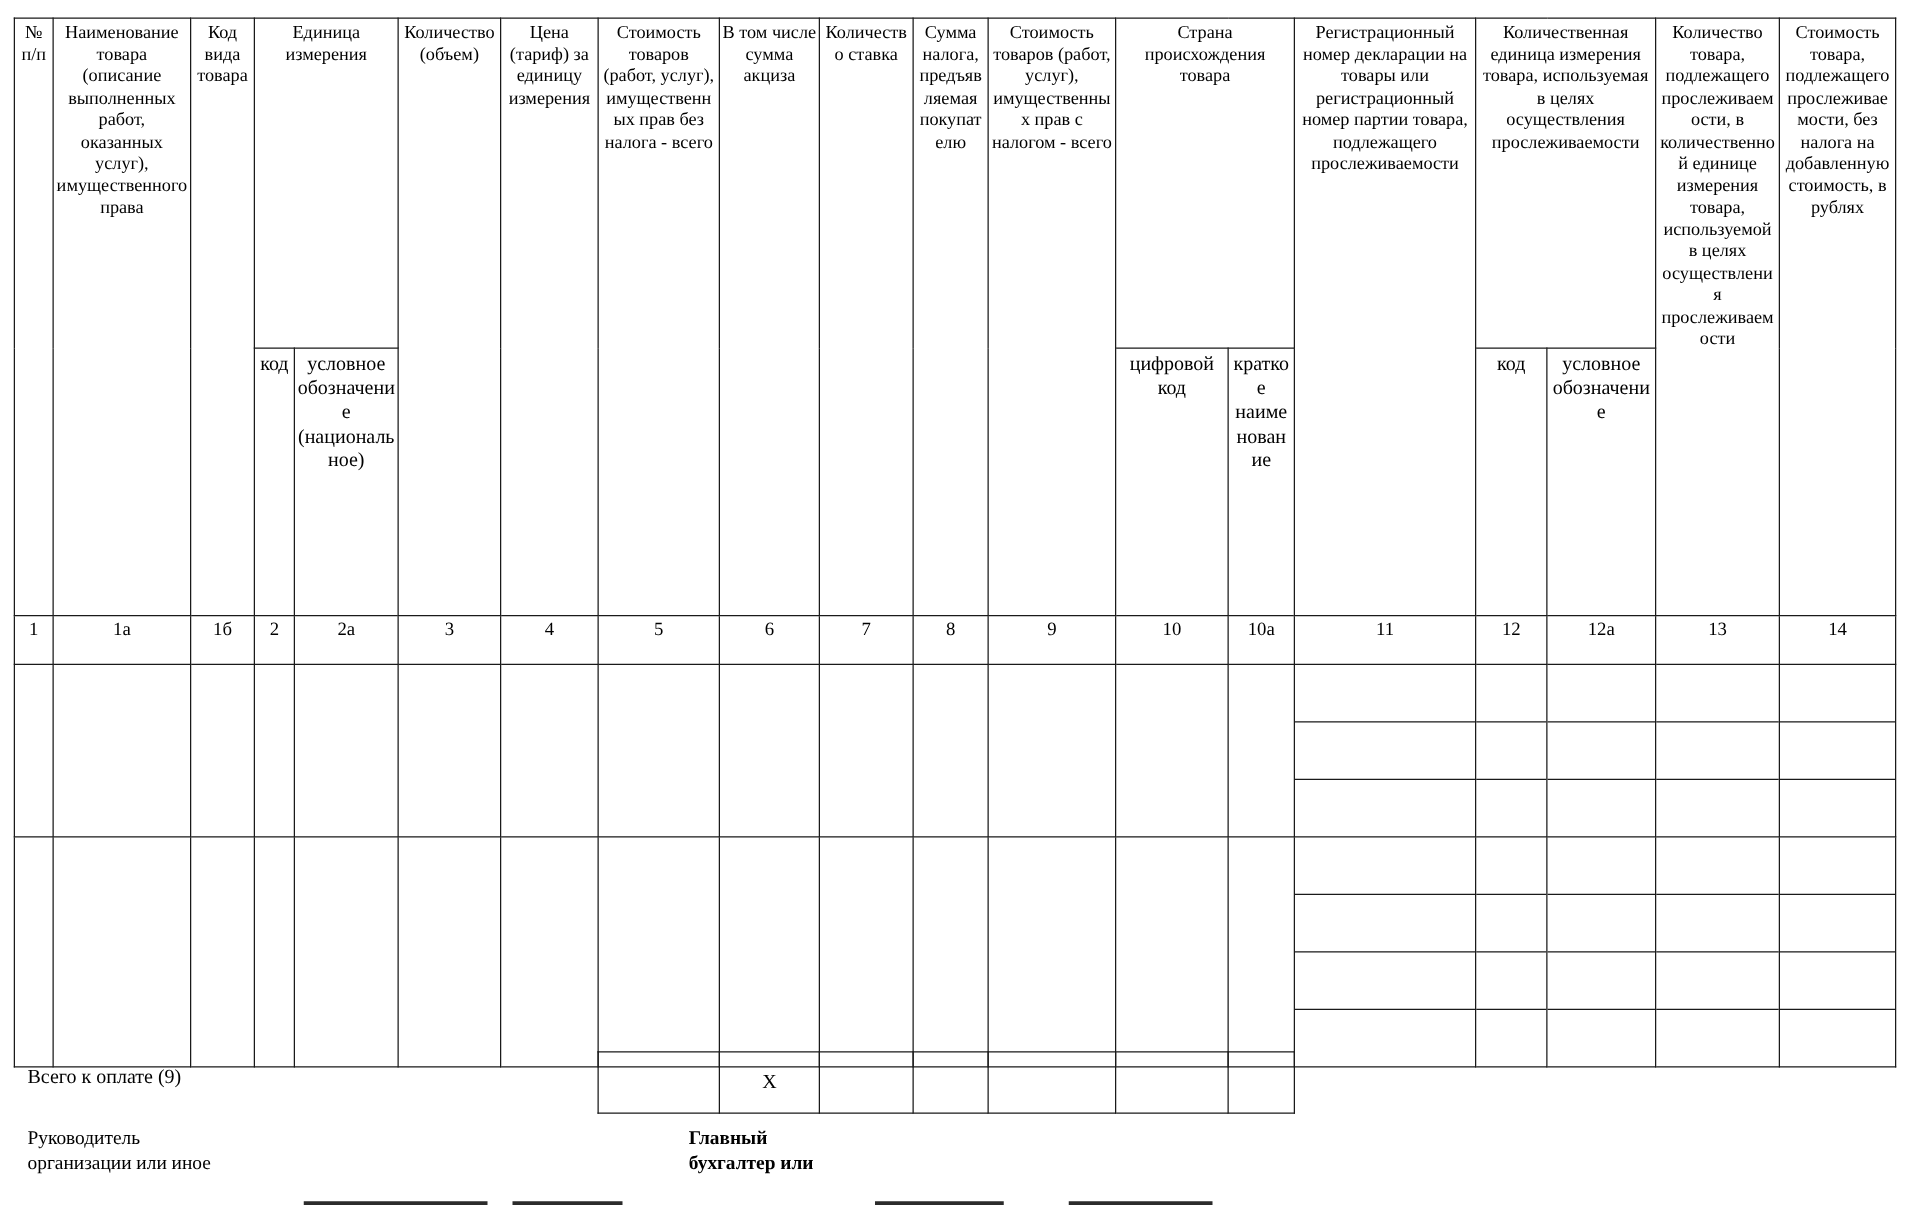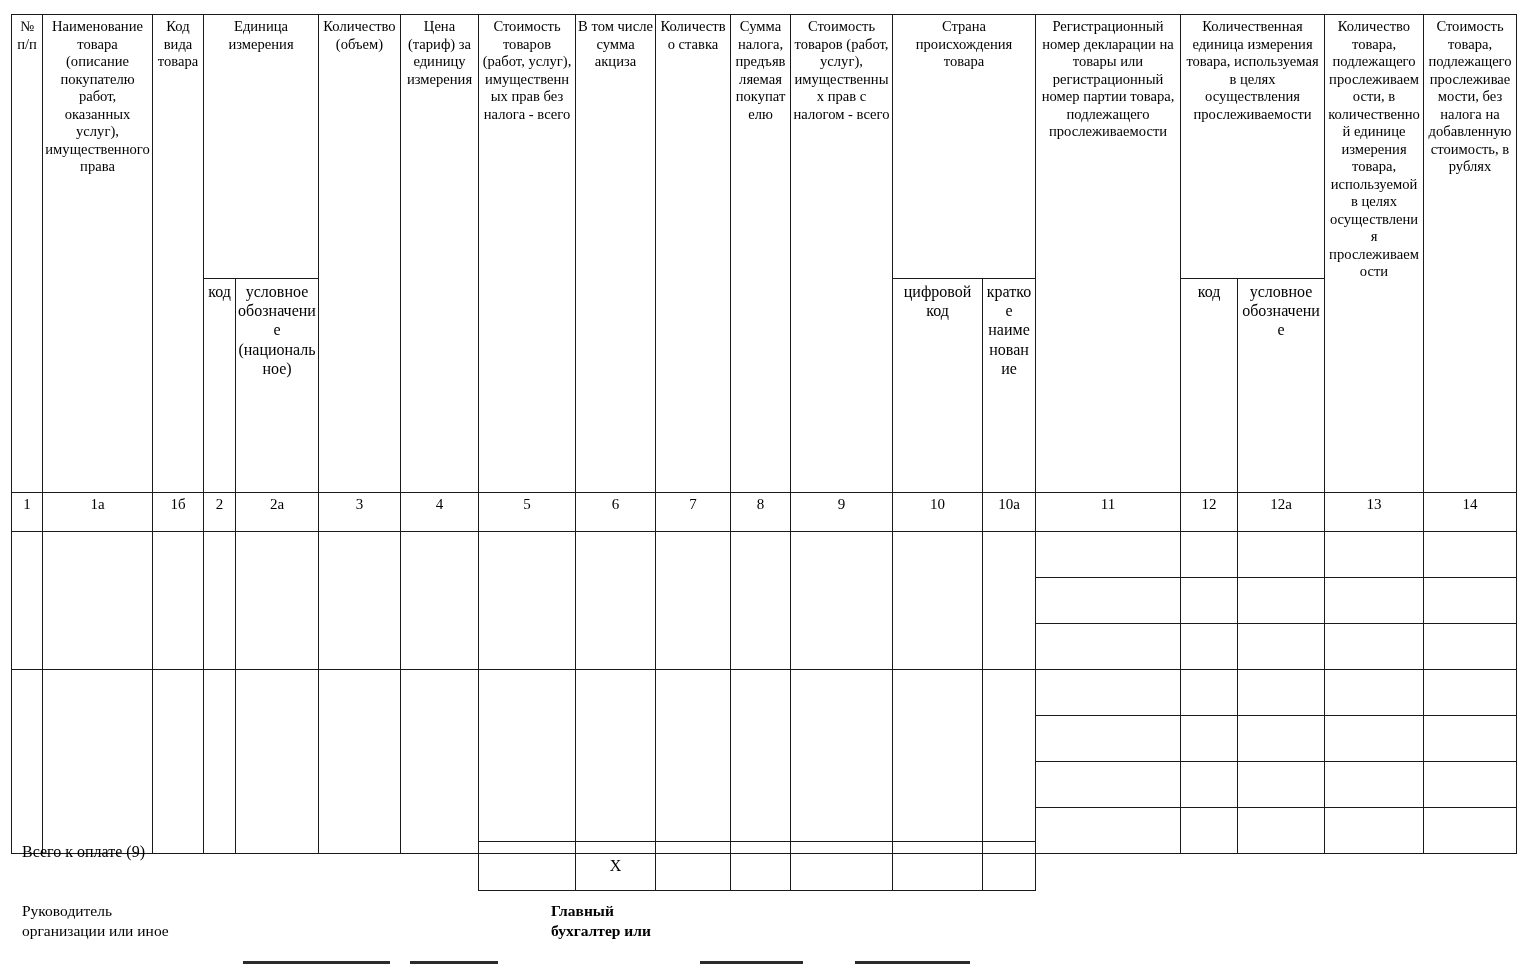--- a/index.html
+++ b/index.html
@@ -84,21 +84,21 @@
   #totals-wrap {
     position: absolute;
     left: 11px;
     top: 841px;
     width: 1505px;
     height: 47px;
   }
   #totals-label {
     position: absolute;
     left: 11px;
-    top: 2px;
+    top: 12px;
     font-size: 16px;
     white-space: nowrap;
   }
   table.totals {
     position: absolute;
     left: 467px;
     top: 0;
     border-collapse: collapse;
     table-layout: fixed;
   }
@@ -154,21 +154,21 @@
       <col style="width:145px">
       <col style="width:57px">
       <col style="width:87px">
       <col style="width:99px">
       <col style="width:93px">
     </colgroup>
 
     <tbody>
         <tr>
       <td class="hdr" rowspan="2">№ п/п</td>
-      <td class="hdr" rowspan="2">Наименование товара (описание покупателю работ, оказанных услуг), имущественного права</td>
+      <td class="hdr" rowspan="2">Наименование товара (описание выполненных работ, оказанных услуг), имущественного права</td>
       <td class="hdr" rowspan="2">Код вида товара</td>
       <td class="hdr" colspan="2" style="height:258px;">Единица измерения</td>
       <td class="hdr" rowspan="2">Количество (объем)</td>
       <td class="hdr" rowspan="2">Цена (тариф) за единицу измерения</td>
       <td class="hdr" rowspan="2">Стоимость товаров (работ, услуг), имущественных прав без налога - всего</td>
       <td class="hdr" rowspan="2">В том числе сумма акциза</td>
       <td class="hdr" rowspan="2">Количество ставка</td>
       <td class="hdr" rowspan="2">Сумма налога, предъявляемая покупателю</td>
       <td class="hdr" rowspan="2">Стоимость товаров (работ, услуг), имущественных прав с налогом - всего</td>
       <td class="hdr" colspan="2">Страна происхождения товара</td>

